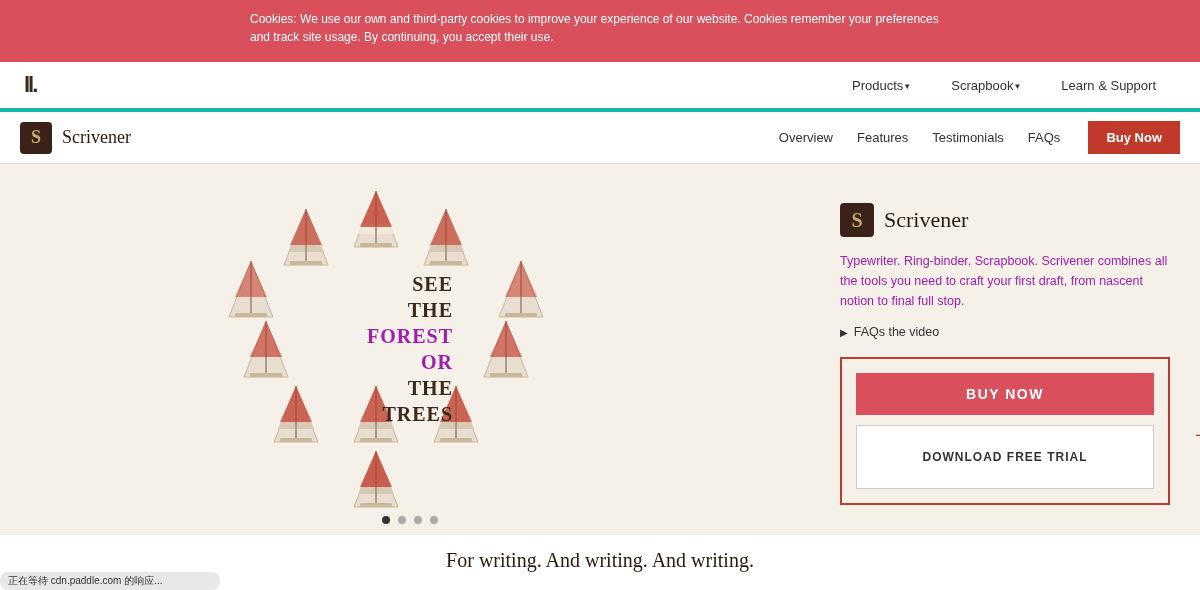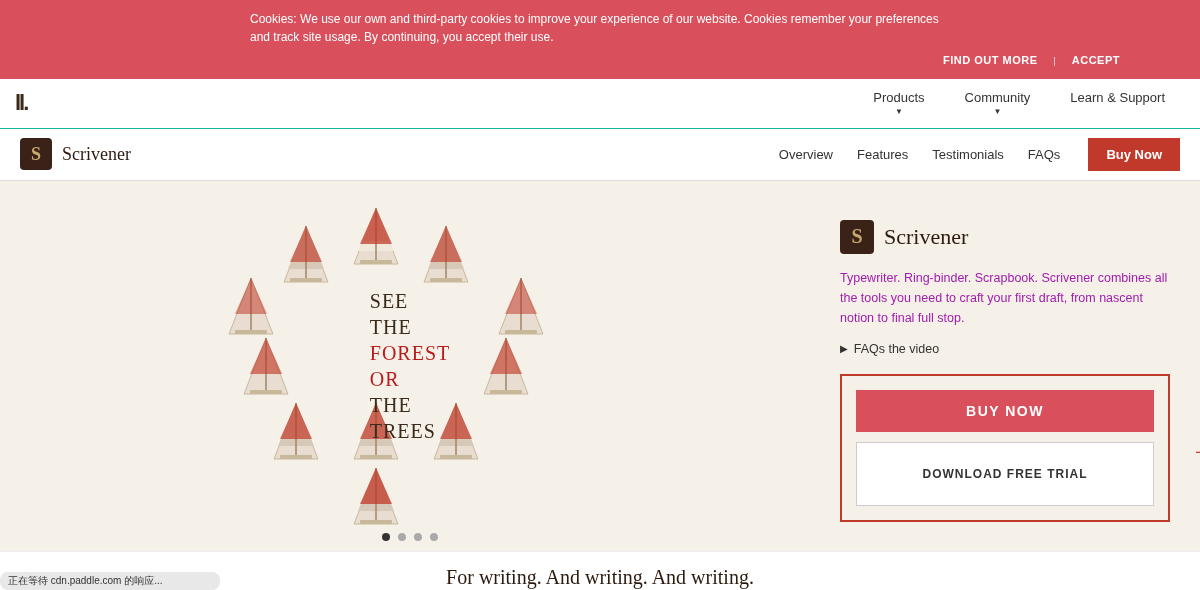--- a/index.html
+++ b/index.html
@@ -23,38 +23,38 @@
       font-size: 11px;
       font-weight: bold;
       letter-spacing: 0.5px;
       font-family: Arial, sans-serif;
     }
     .cookie-separator { color: #fff; font-size: 11px; }
 
     
     .top-nav {
       background: #fff;
-      border-bottom: 1px solid #14b8a6;
+      border-bottom: 4px solid #14b8a6;
       display: flex;
       align-items: center;
       justify-content: space-between;
-      padding: 0 15px;
+      padding: 0 24px;
       height: 50px;
     }
     .logo-mark {
       font-size: 22px;
       font-weight: bold;
       color: #3a2a1a;
       font-family: Arial, sans-serif;
       letter-spacing: -2px;
     }
     .top-nav-links { display: flex; gap: 0; }
     .top-nav-item {
       display: flex;
-      flex-direction: column;
+      flex-direction: row;
       align-items: center;
       padding: 8px 20px;
       cursor: pointer;
       font-family: Arial, sans-serif;
       font-size: 13px;
       color: #333;
       position: relative;
     }
     .top-nav-item .chevron { font-size: 8px; margin-top: 2px; }
 
@@ -152,31 +152,31 @@
       height: 60px;
     }
     
     .book-tree svg { width: 52px; height: 60px; }
 
     .hero-text-overlay {
       position: absolute;
       top: 50%;
       left: 50%;
       transform: translate(-50%, -50%);
-      text-align: left;
+      text-align: right;
       font-family: Georgia, serif;
       font-size: 20px;
-      font-weight: normal;
+      font-weight: bold;
       color: #3a2a1a;
       line-height: 1.3;
       letter-spacing: 1px;
       z-index: 10;
       white-space: nowrap;
     }
-    .hero-text-overlay .or-text { color: #b91c1c; }
+    .hero-text-overlay .or-text { color: #a21caf; }
 
     
     .carousel-dots {
       position: absolute;
       bottom: 10px;
       left: 50%;
       transform: translateX(-50%);
       display: flex;
       gap: 8px;
     }
@@ -302,36 +302,31 @@
       left: 0;
       width: 220px;
       border-radius: 8px;
     }
   </style>
 </head>
 <body>
 
 <div class="cookie-banner">
   <div class="cookie-banner-text">Cookies: We use our own and third-party cookies to improve your experience of our website. Cookies remember your preferences and track site usage. By continuing, you accept their use.</div>
-  <div class="cookie-actions">
-    <a class="cookie-link">FIND OUT MORE</a>
-    <span class="cookie-separator">|</span>
-    <a class="cookie-link">ACCEPT</a>
-  </div>
 </div>
 
 <nav class="top-nav">
   <div class="logo-mark">ll.</div>
   <div class="top-nav-links">
     <div class="top-nav-item">
       <span>Products</span>
       <span class="chevron">▼</span>
     </div>
     <div class="top-nav-item">
-      <span>Community</span>
+      <span>Scrapbook</span>
       <span class="chevron">▼</span>
     </div>
     <div class="top-nav-item">
       <span>Learn &amp; Support</span>
     </div>
   </div>
 </nav>
 
 <nav class="sub-nav">
   <div class="scrivener-brand">

